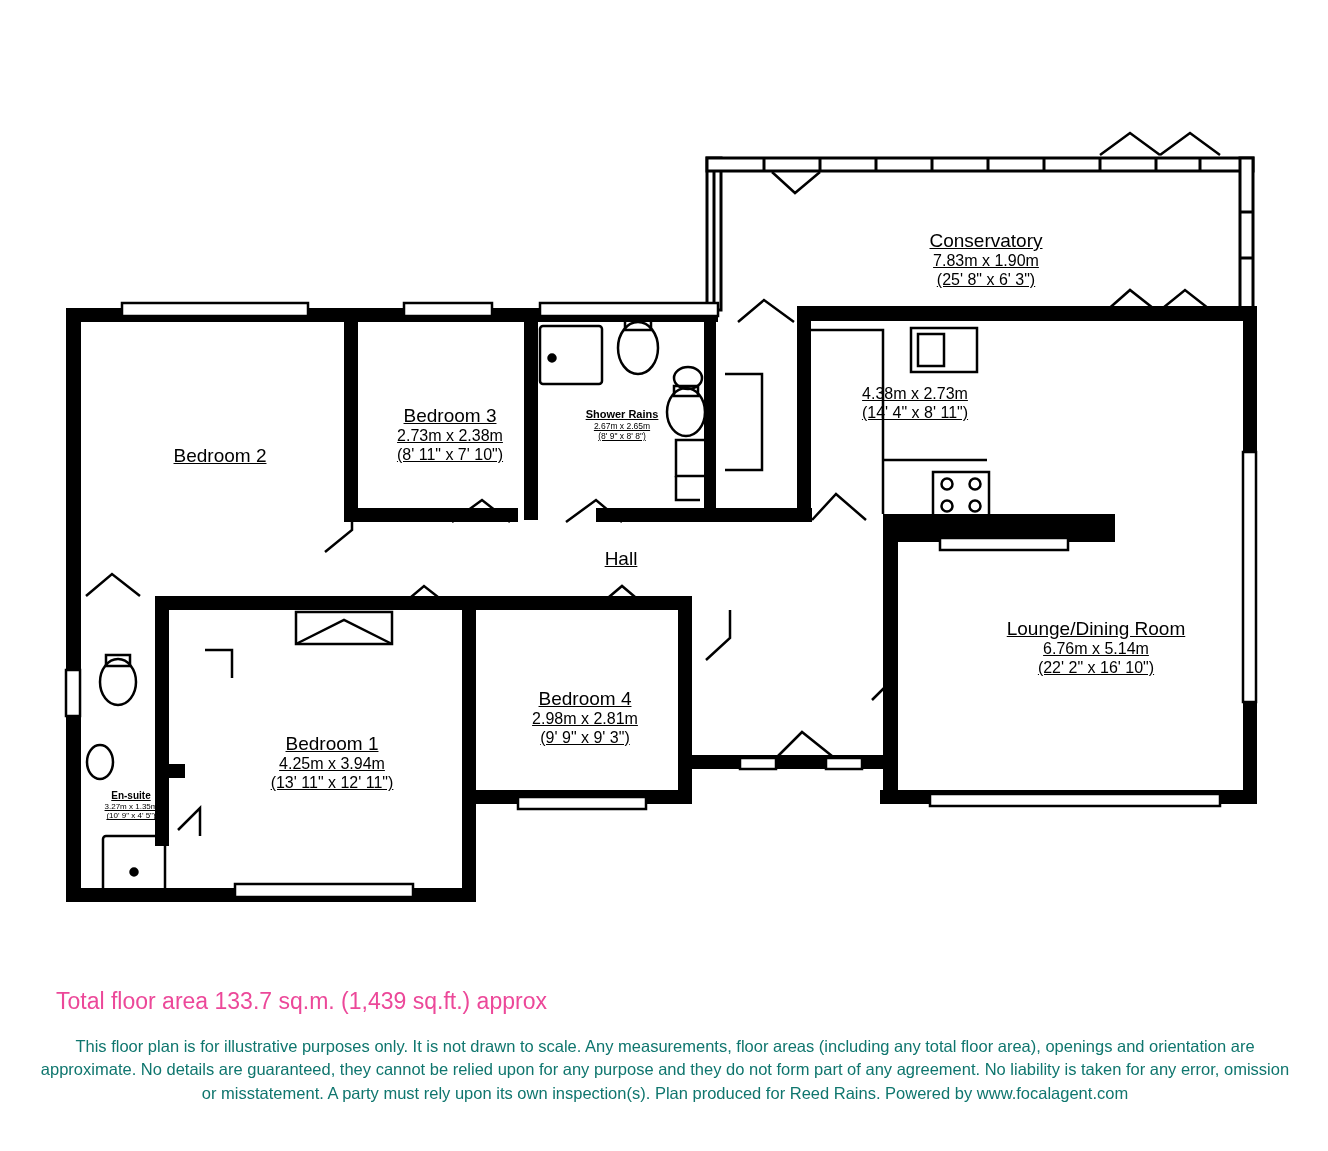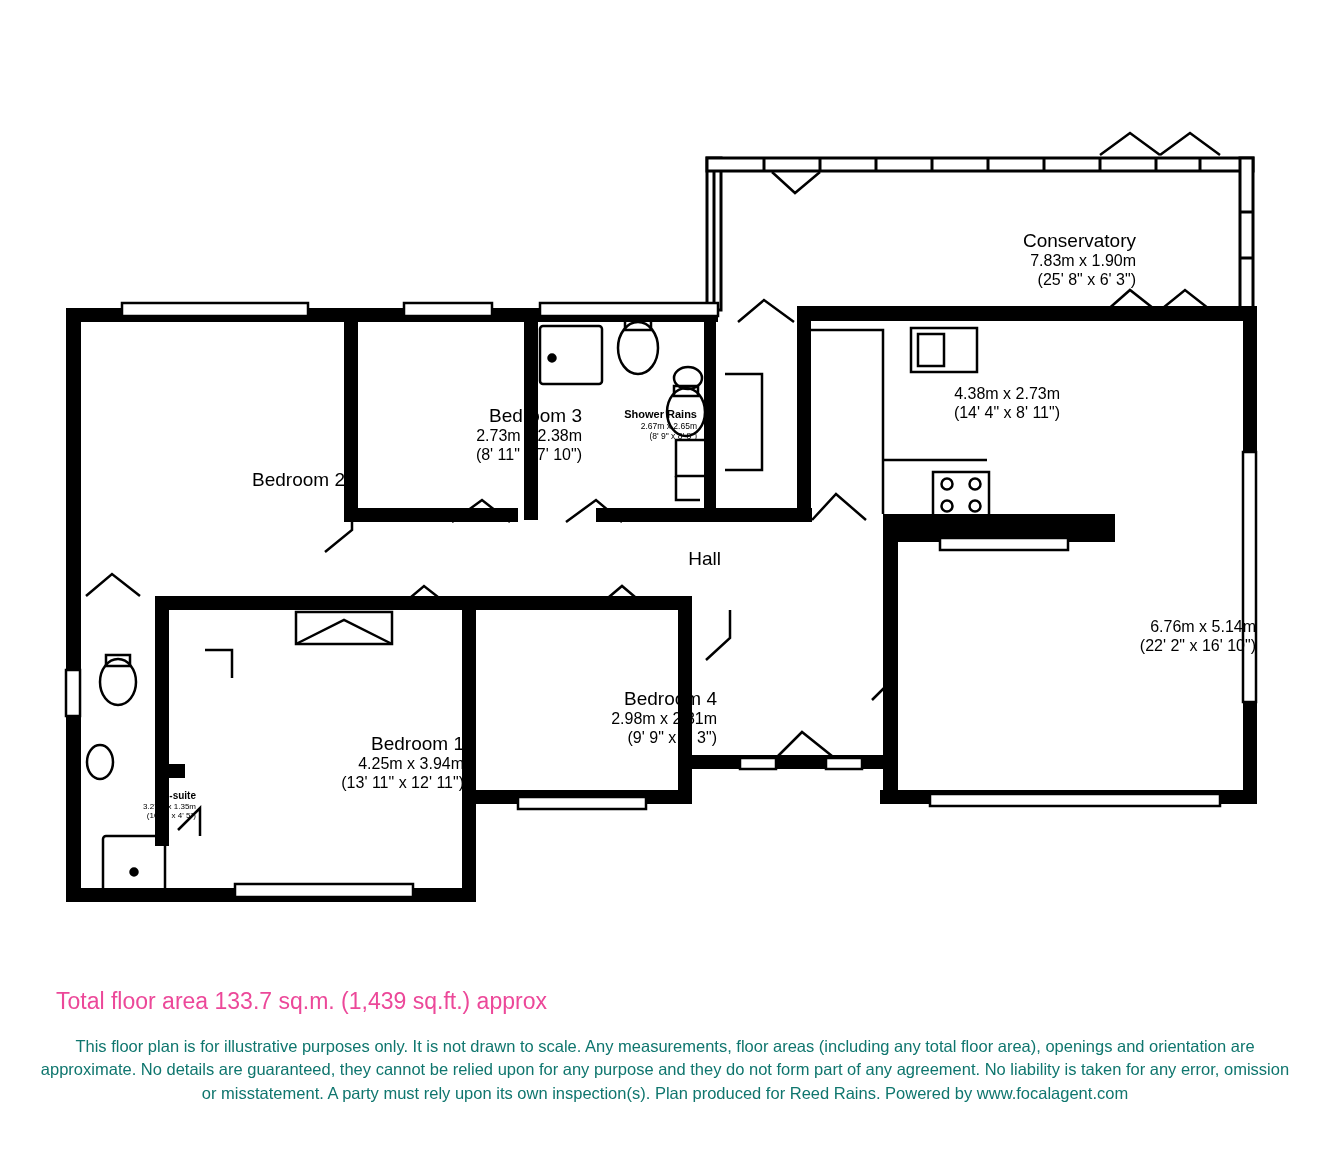--- a/index.html
+++ b/index.html
@@ -17,24 +17,25 @@
   }
   #plan {
     position: absolute;
     left: 0;
     top: 0;
     width: 1328px;
     height: 1151px;
   }
   .lbl {
     position: absolute;
-    text-align: right;
+    text-align: center;
     line-height: 1.18;
     color: #000;
     white-space: nowrap;
+    text-decoration: underline;
   }
   .lbl .name {
     display: block;
     font-size: 19px;
   }
   .lbl .dim {
     display: block;
     font-size: 16px;
   }
   .lbl.small .name { font-size: 11px; font-weight: bold; }
@@ -203,21 +204,21 @@
     </g>
 
     <g fill="none" stroke="#000000" stroke-width="2.5">
       <rect x="296" y="612" width="96" height="32"></rect>
       <path d="M296 644 L344 620 L392 644"></path>
       <path d="M725 374 L762 374 L762 470 L725 470"></path>
     </g>
   </g>
 </svg>
 
-<div class="lbl plain" style="left:95px; top:445px; width:250px;margin-top:24px;">
+<div class="lbl plain" style="left:95px; top:445px; width:250px;">
   <span class="name">Bedroom 2</span>
 </div>
 
 <div class="lbl" style="left:318px; top:405px; width:264px;">
   <span class="name">Bedroom 3</span>
   <span class="dim">2.73m x 2.38m</span>
   <span class="dim">(8' 11" x 7' 10")</span>
 </div>
 
 <div class="lbl small" style="left:547px; top:408px; width:150px;">
@@ -235,20 +236,21 @@
   <span class="name">Conservatory</span>
   <span class="dim">7.83m x 1.90m</span>
   <span class="dim">(25' 8" x 6' 3")</span>
 </div>
 
 <div class="lbl plain" style="left:521px; top:548px; width:200px;">
   <span class="name">Hall</span>
 </div>
 
 <div class="lbl" style="left:936px; top:618px; width:320px;">
+  <span class="name">Lounge/Dining Room</span>
   <span class="dim">6.76m x 5.14m</span>
   <span class="dim">(22' 2" x 16' 10")</span>
 </div>
 
 <div class="lbl" style="left:200px; top:733px; width:264px;">
   <span class="name">Bedroom 1</span>
   <span class="dim">4.25m x 3.94m</span>
   <span class="dim">(13' 11" x 12' 11")</span>
 </div>
 

